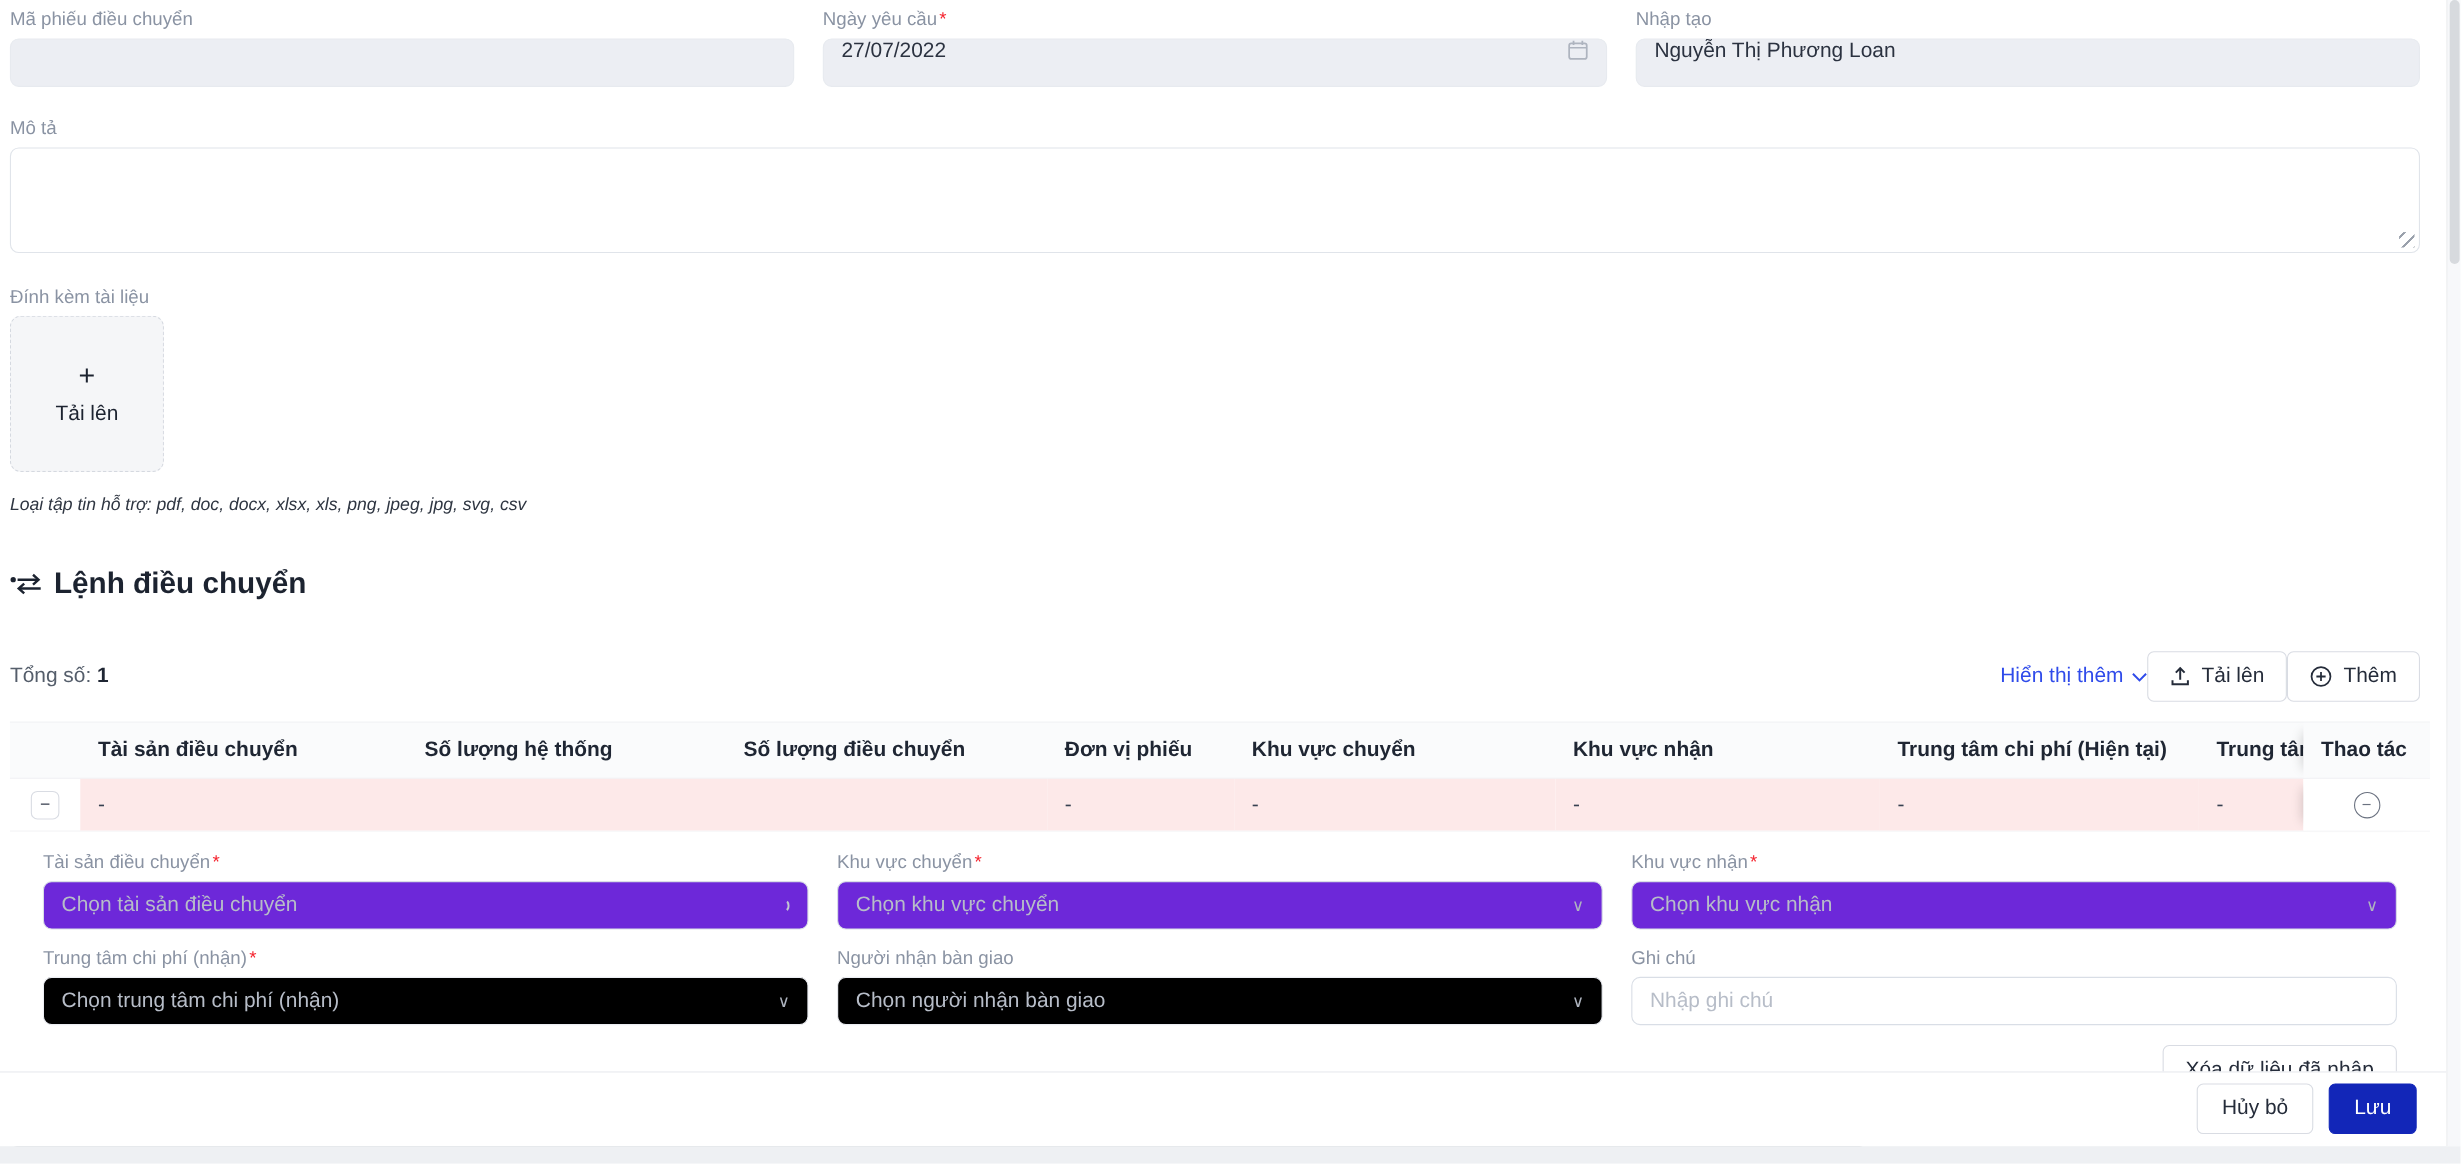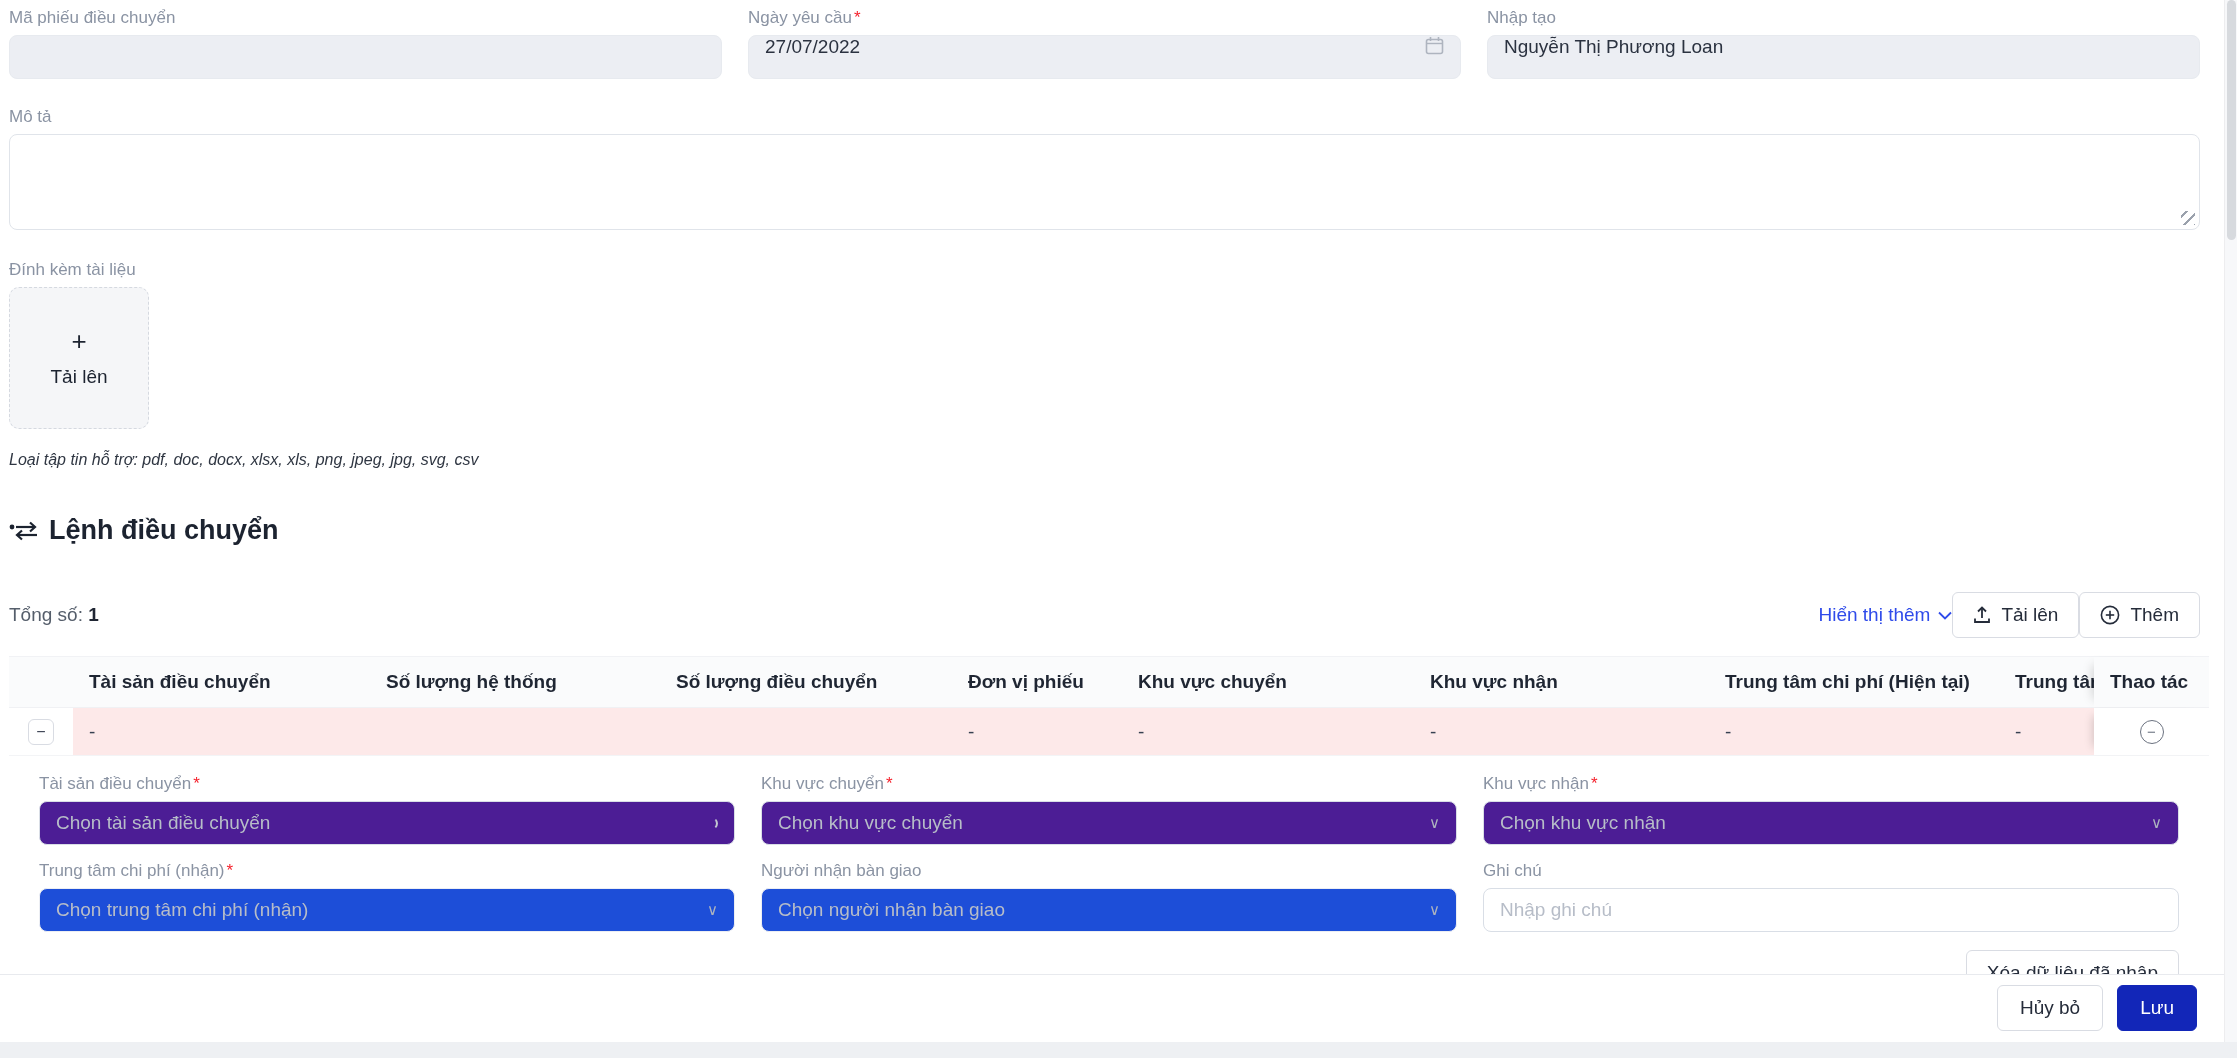--- a/index.html
+++ b/index.html
@@ -54,24 +54,24 @@
   .trow .c-act { background:#fff; justify-content:center; }
 
   .expand-btn { width:26px; height:26px; border:1px solid #d9dce3; border-radius:6px; background:#fff;
                 display:flex; align-items:center; justify-content:center; font-size:16px; color:#3b4252; cursor:pointer; }
   .minus-circle { width:24px; height:24px; border-radius:50%; border:1.5px solid #6b7280; color:#6b7280;
                   display:flex; align-items:center; justify-content:center; font-size:15px; cursor:pointer; }
 
   
   .detail { padding:18px 30px 16px 30px; border-bottom:1px solid #f3f4f6; }
   .dgrid { display:grid; grid-template-columns:1fr 1fr 1fr; column-gap:26px; row-gap:16px; }
-  .sel { height:44px; border:1px solid #d9dee6; border-radius:8px; background:#4c1d95;
+  .sel { height:44px; border:1px solid #d9dee6; border-radius:8px; background:#6d28d9;
          display:flex; align-items:center; justify-content:space-between; padding:0 16px; cursor:pointer; }
   .sel .ph { font-size:19px; color:#b7bdc8; }
-  .sel.disabled { background:#1d4ed8; border-color:#eceef3; cursor:default; }
+  .sel.disabled { background:#000000; border-color:#eceef3; cursor:default; }
   .chev { color:#aeb4bf; font-size:15px; }
   .arc { width:13px; height:13px; border-radius:50%; border:2px solid transparent; border-right-color:#c2c7d0; }
   .note-input { width:100%; height:44px; border:1px solid #d9dee6; border-radius:8px; padding:0 16px;
                 font-size:19px; color:#2b3240; font-family:"Liberation Sans", sans-serif; outline:none; }
   .note-input::placeholder { color:#b7bdc8; }
   .clear-row { display:flex; justify-content:flex-end; margin-top:18px; }
 
   .table-foot-strip { height:24px; background:#fafbfc; border-bottom:1px solid #f0f1f4; }
   .hscroll { height:14px; margin-top:5px; position:relative; }
   .hscroll .thumb { position:absolute; left:0; top:0; height:13px; width:1688px; background:#b6b9c1; border-radius:7px; }

